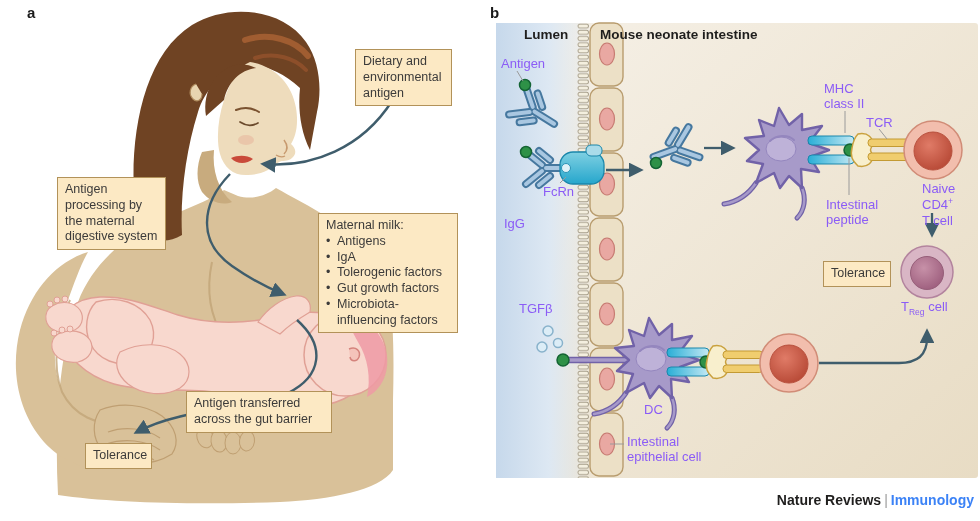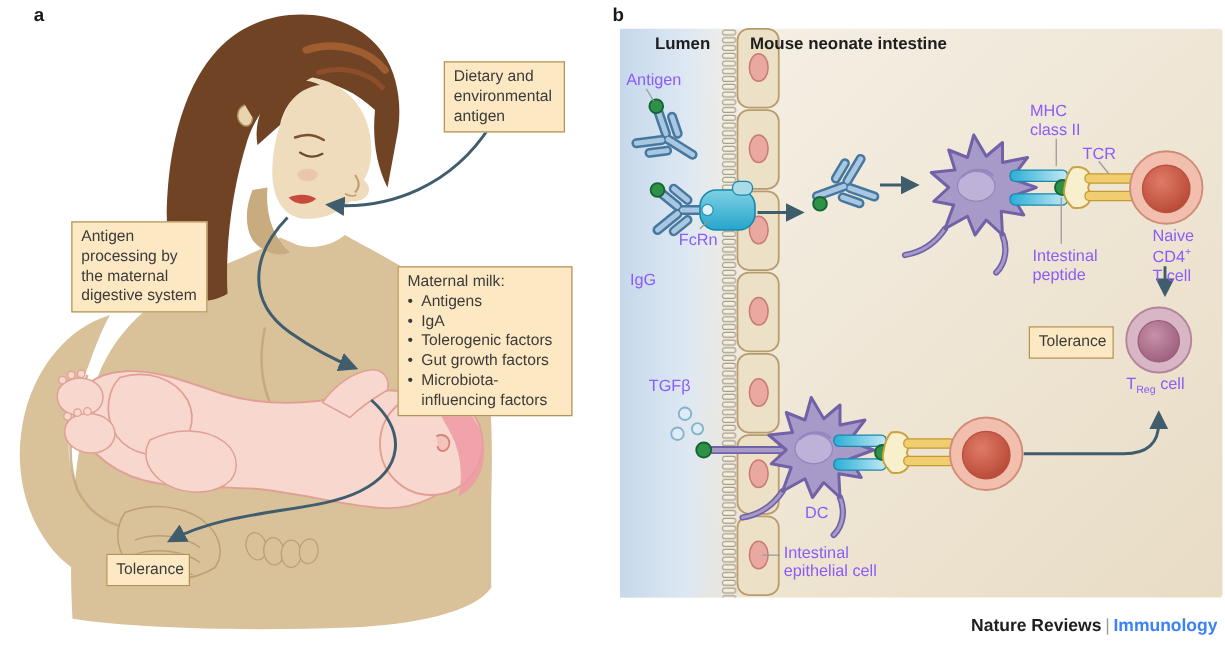--- a/index.html
+++ b/index.html
@@ -249,20 +249,21 @@
   <div class="box" style="left:355px;top:49px;width:97px;">Dietary and environmental antigen</div>
   <div class="box" style="left:57px;top:177px;width:109px;">Antigen processing by the maternal digestive system</div>
   <div class="box" style="left:318px;top:213px;width:140px;">
     <div>Maternal milk:</div>
     <div class="mi"><span class="bu">•</span><span>Antigens</span></div>
     <div class="mi"><span class="bu">•</span><span>IgA</span></div>
     <div class="mi"><span class="bu">•</span><span>Tolerogenic factors</span></div>
     <div class="mi"><span class="bu">•</span><span>Gut growth factors</span></div>
     <div class="mi"><span class="bu">•</span><span>Microbiota-influencing factors</span></div>
   </div>
+  <div class="box" style="left:186px;top:391px;width:146px;">Antigen transferred across the gut barrier</div>
   <div class="box" style="left:85px;top:443px;width:67px;">Tolerance</div>
 
   <div class="lbl bold" style="left:524px;top:27px;text-align:center;">Lumen</div>
   <div class="lbl bold" style="left:600px;top:27px;">Mouse neonate intestine</div>
   <div class="lbl" style="left:501px;top:56px;">Antigen</div>
   <div class="lbl" style="left:504px;top:188px;margin-top:28px;">IgG</div>
   <div class="lbl" style="left:543px;top:184px;">FcRn</div>
   <div class="lbl" style="left:519px;top:301px;">TGFβ</div>
   <div class="lbl" style="left:824px;top:81px;width:54px;">MHC class II</div>
   <div class="lbl" style="left:866px;top:115px;">TCR</div>

